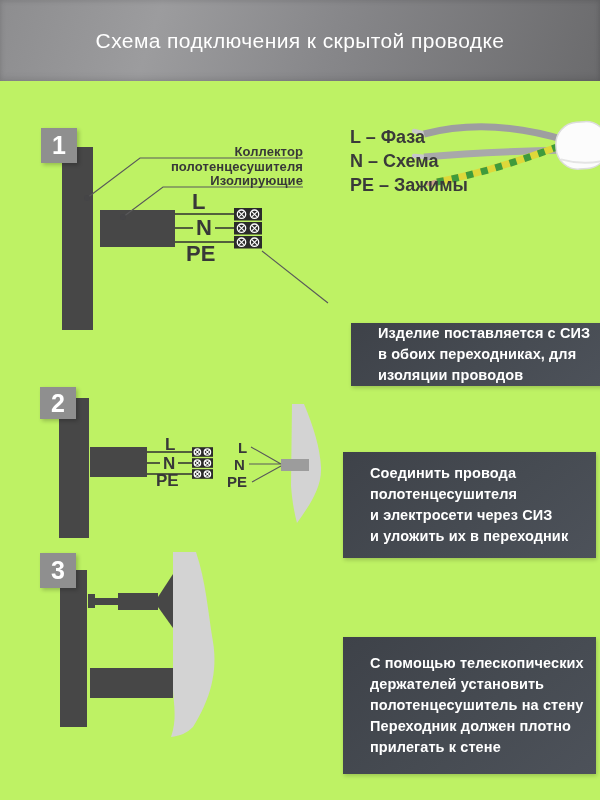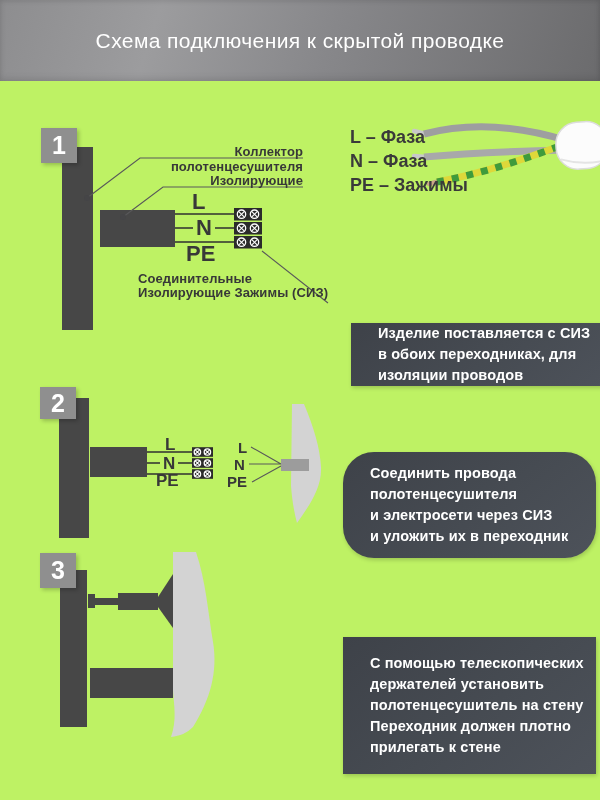--- a/index.html
+++ b/index.html
@@ -157,48 +157,46 @@
         <rect class="dk" x="88" y="594" width="7" height="14"></rect>
         <rect class="dk" x="95" y="598" width="23" height="7"></rect>
         <rect class="dk" x="118" y="593" width="40" height="17"></rect>
         <path class="dk" d="M158,597 L173,574 L173,628 L158,607 Z"></path>
       </g>
       <rect class="dk" x="90" y="668" width="83" height="30"></rect>
     </g>
   </svg>
 
   <div class="legend-item" style="left:350px;top:127px;">L – Фаза</div>
-  <div class="legend-item" style="left:350px;top:151px;">N – Фаза</div>
+  <div class="legend-item" style="left:350px;top:151px;">N – Схема</div>
   <div class="legend-item" style="left:350px;top:175px;">PE – Зажимы</div>
 
   <div class="badge" style="left:41px;top:128px;width:36px;height:35px;">1</div>
   <div class="badge" style="left:40px;top:387px;width:36px;height:32px;">2</div>
   <div class="badge" style="left:40px;top:553px;width:36px;height:35px;">3</div>
 
   <div class="lbl pointer-label right-align" style="left:100px;top:144px;width:203px;">Коллектор полотенцесушителя</div>
   <div class="lbl pointer-label right-align" style="left:100px;top:173px;width:203px;">Изолирующие</div>
-  <div class="lbl pointer-label pre" style="left:138px;top:272px;line-height:14px;">Соединительные
-Изолирующие Зажимы (СИЗ)</div>
   <div class="lbl wiretag-lg" style="left:192px;top:191px;">L</div>
   <div class="lbl wiretag-lg" style="left:196px;top:217px;">N</div>
   <div class="lbl wiretag-lg" style="left:186px;top:243px;">PE</div>
 
   <div class="lbl wiretag-md" style="left:165px;top:436px;">L</div>
   <div class="lbl wiretag-md" style="left:163px;top:455px;">N</div>
   <div class="lbl wiretag-md" style="left:156px;top:472px;">PE</div>
   <div class="lbl wiretag-sm" style="left:238px;top:440px;">L</div>
   <div class="lbl wiretag-sm" style="left:234px;top:457px;">N</div>
   <div class="lbl wiretag-sm" style="left:227px;top:474px;">PE</div>
 
   <div class="note" style="top:323px;height:63px;margin-left:8px;">
     <div class="note-text">Изделие поставляется с СИЗ
 в обоих переходниках, для
 изоляции проводов</div>
   </div>
-  <div class="note" style="top:452px;height:106px;border-radius:31px;">
+  <div class="note" style="top:452px;height:106px;">
     <div class="note-text">Соединить провода
 полотенцесушителя
 и электросети через СИЗ
 и уложить их в переходник</div>
   </div>
   <div class="note" style="top:593px;height:137px;margin-top:44px;">
     <div class="note-text">С помощью телескопических
 держателей установить
 полотенцесушитель на стену
 Переходник должен плотно

